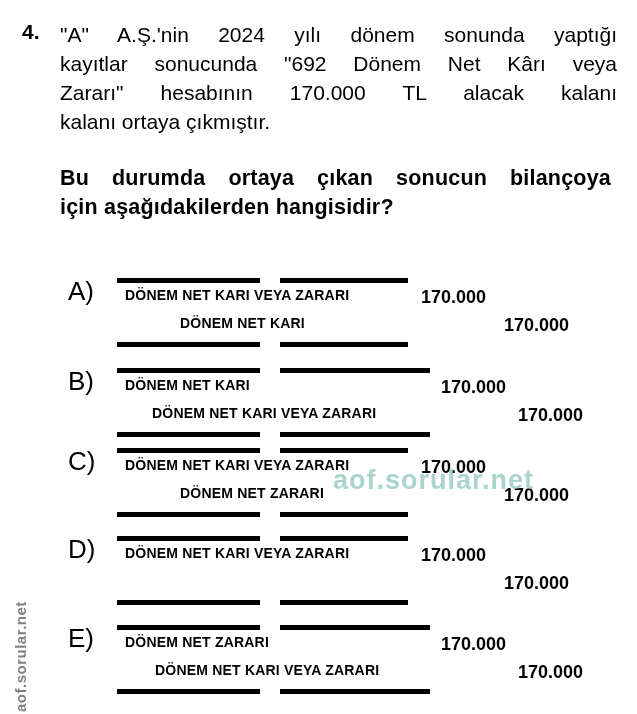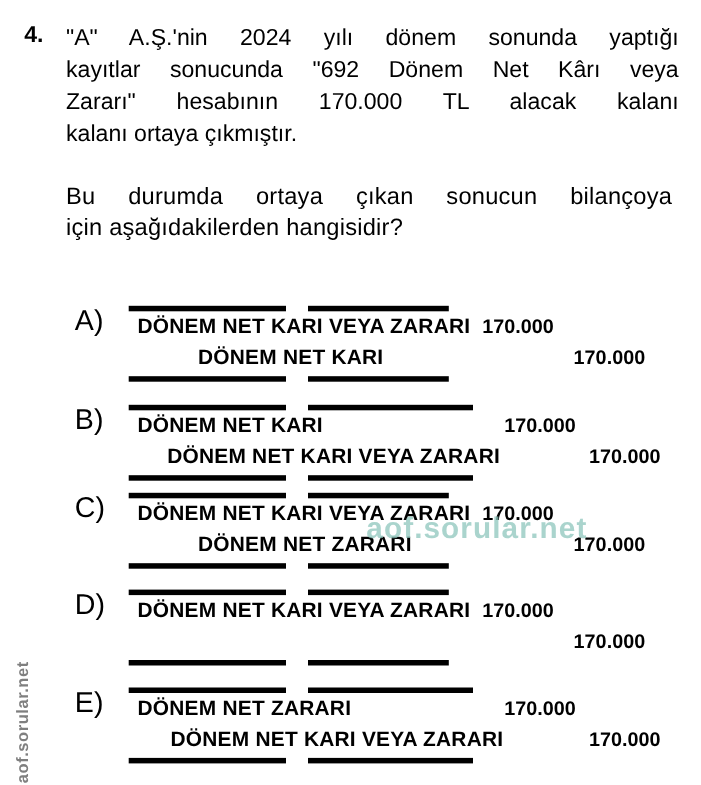--- a/index.html
+++ b/index.html
@@ -29,21 +29,21 @@
     font-size: 21px;
     line-height: 29px;
   }
   .qprompt {
     position: absolute;
     left: 60px;
     top: 164px;
     width: 551px;
     font-size: 21.5px;
     line-height: 29px;
-    font-weight: normal;
+    font-weight: bold;
     letter-spacing: 0.2px;
   }
   .jline { text-align: justify; text-align-last: justify; white-space: normal; }
   .jline.last { text-align-last: left; }
 
   
   .option {
     position: absolute;
     left: 0;
     width: 637px;
@@ -62,31 +62,31 @@
     background: #000000;
   }
   .rule.tl { left: 117px; top: 2px;  width: 143px; }
   .rule.tr { left: 280px; top: 2px;  width: 128px; }
   .rule.bl { left: 117px; top: 66px; width: 143px; }
   .rule.br { left: 280px; top: 66px; width: 128px; }
   .option.wide .rule.tr, .option.wide .rule.br { width: 150px; }
 
   .acct {
     position: absolute;
-    font-size: 19px;
+    font-size: 14px;
     font-weight: bold;
     white-space: nowrap;
     letter-spacing: 0.2px;
   }
   .debit-name  { left: 125px; top: 11px; }
   .credit-name { left: 180px; top: 39px; }
   .amt {
     position: absolute;
     width: 100px;
-    text-align: center;
+    text-align: left;
     font-size: 18px;
     font-weight: bold;
     white-space: nowrap;
   }
   .debit-amt  { left: 421px; top: 11px; }
   .credit-amt { left: 504px; top: 39px; }
   .option.wide .debit-amt  { left: 441px; }
   .option.wide .credit-amt { left: 518px; }
 
   

